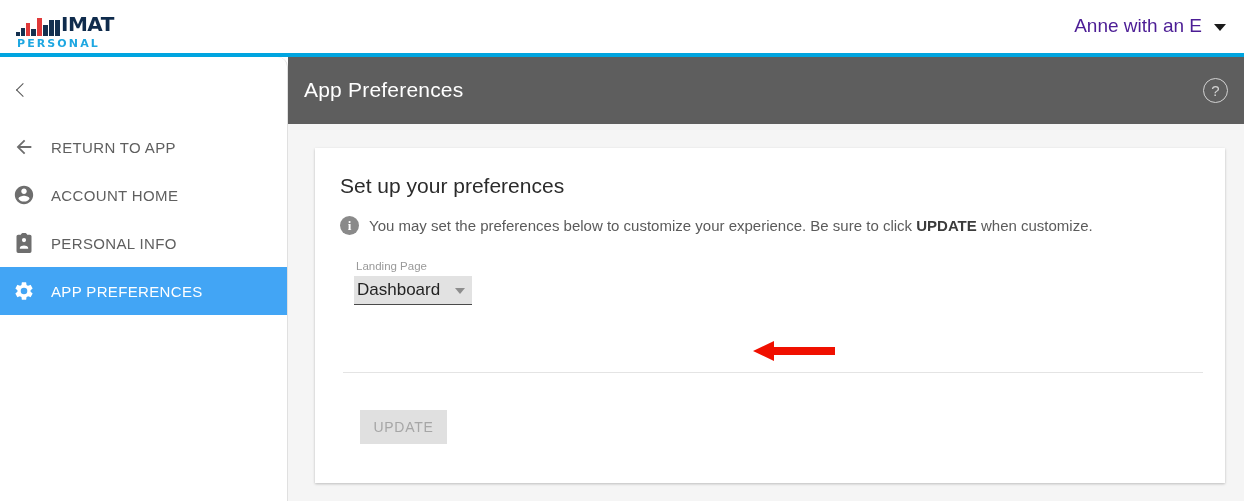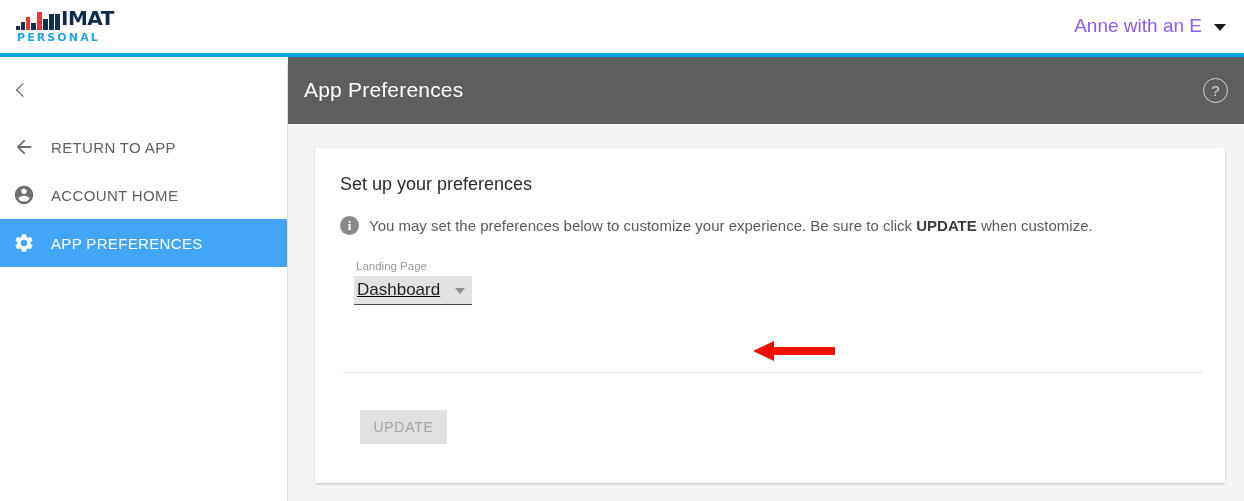--- a/index.html
+++ b/index.html
@@ -33,21 +33,21 @@
     position: absolute;
     left: 0; top: 53px;
     width: 1244px;
     height: 4px;
     background: #00a5e0;
   }
 
   
   .logo {
     position: absolute;
-    left: 16px; top: 7px;
+    left: 16px; top: 13px;
     width: 100px;
     height: 38px;
   }
   .logo-bars {
     position: absolute;
     left: 0; top: 1px;
     width: 44px;
     height: 22px;
   }
   .logo-bars i {
@@ -81,21 +81,21 @@
     position: absolute;
     right: 18px; top: 10px;
     height: 32px;
     display: flex;
     align-items: center;
     gap: 12px;
     cursor: pointer;
   }
   .user-name {
     font-size: 19px;
-    color: #8b5cf6;
+    color: #4c1d95;
     font-family: "Liberation Sans", sans-serif;
     text-align: center;
   }
   .caret-down {
     width: 0; height: 0;
     border-left: 6px solid transparent;
     border-right: 6px solid transparent;
     border-top: 7px solid #1a1a1a;
     margin-top: 3px;
   }
@@ -208,21 +208,21 @@
     left: 27px; top: 91px;
     width: 910px;
     height: 335px;
     background: #ffffff;
     box-shadow: 0 1px 3px rgba(0,0,0,0.14), 0 1px 2px rgba(0,0,0,0.10);
     box-sizing: border-box;
   }
   .card-title {
     position: absolute;
     left: 25px; top: 26px;
-    font-size: 18px;
+    font-size: 21px;
     color: #2b2b2b;
     font-weight: normal;
     margin: 0;
   }
   .info-row {
     position: absolute;
     left: 25px; top: 68px;
     display: flex;
     align-items: center;
     gap: 10px;
@@ -261,21 +261,20 @@
   .select-box {
     position: relative;
     margin-top: 3px;
     height: 29px;
     background: #e2e2e2;
     border-bottom: 1.5px solid #4a4a4a;
     box-sizing: border-box;
     display: flex;
     align-items: center;
     cursor: pointer;
-    text-decoration: underline;
   }
   .select-value {
     font-size: 17px;
     color: #242424;
     padding-left: 3px;
   }
   .select-arrow {
     position: absolute;
     right: 7px; top: 12px;
     width: 0; height: 0;
@@ -361,20 +360,28 @@
 
       <div class="nav-item">
         <span class="ico">
           <svg width="22" height="22" viewBox="0 0 24 24">
               <path d="M12 2C6.48 2 2 6.48 2 12s4.48 10 10 10 10-4.48 10-10S17.52 2 12 2zm0 3c1.66 0 3 1.34 3 3s-1.34 3-3 3-3-1.34-3-3 1.34-3 3-3zm0 14.2c-2.5 0-4.71-1.28-6-3.22.03-1.99 4-3.08 6-3.08 1.99 0 5.97 1.09 6 3.08-1.29 1.94-3.5 3.22-6 3.22z"></path>
             </svg>
         </span>
         <span class="lbl">ACCOUNT HOME</span>
       </div>
 
+      <div class="nav-item">
+        <span class="ico">
+          <svg width="20" height="20" viewBox="0 0 24 24">
+              <path d="M19 2h-3.18C15.4.84 14.3 0 13 0h-2C9.7 0 8.6.84 8.18 2H5a2 2 0 00-2 2v18a2 2 0 002 2h14a2 2 0 002-2V4a2 2 0 00-2-2zm-7 4a2.5 2.5 0 110 5 2.5 2.5 0 010-5zm5 13H7v-1.3c0-1.7 3.33-2.6 5-2.6s5 .9 5 2.6V19z"></path>
+            </svg>
+        </span>
+        <span class="lbl">PERSONAL INFO</span>
+      </div>
 
 
       <div class="nav-item active">
         <span class="ico">
           <svg width="22" height="22" viewBox="0 0 24 24">
               <path d="M19.14 12.94c.04-.3.06-.61.06-.94s-.02-.64-.07-.94l2.03-1.58a.49.49 0 00.12-.61l-1.92-3.32a.49.49 0 00-.59-.22l-2.39.96c-.5-.38-1.03-.7-1.62-.94l-.36-2.54a.48.48 0 00-.48-.41h-3.84a.48.48 0 00-.48.41l-.36 2.54c-.59.24-1.13.57-1.62.94l-2.39-.96a.48.48 0 00-.59.22L2.74 8.87a.48.48 0 00.12.61l2.03 1.58c-.05.3-.09.63-.09.94s.02.64.07.94l-2.03 1.58a.49.49 0 00-.12.61l1.92 3.32c.12.22.37.29.59.22l2.39-.96c.5.38 1.03.7 1.62.94l.36 2.54c.05.24.24.41.48.41h3.84c.24 0 .44-.17.48-.41l.36-2.54c.59-.24 1.13-.56 1.62-.94l2.39.96c.22.08.47 0 .59-.22l1.92-3.32a.48.48 0 00-.12-.61l-2.01-1.58zM12 15.6A3.6 3.6 0 1112 8.4a3.6 3.6 0 010 7.2z"></path>
             </svg>
         </span>
         <span class="lbl">APP PREFERENCES</span>
       </div>

